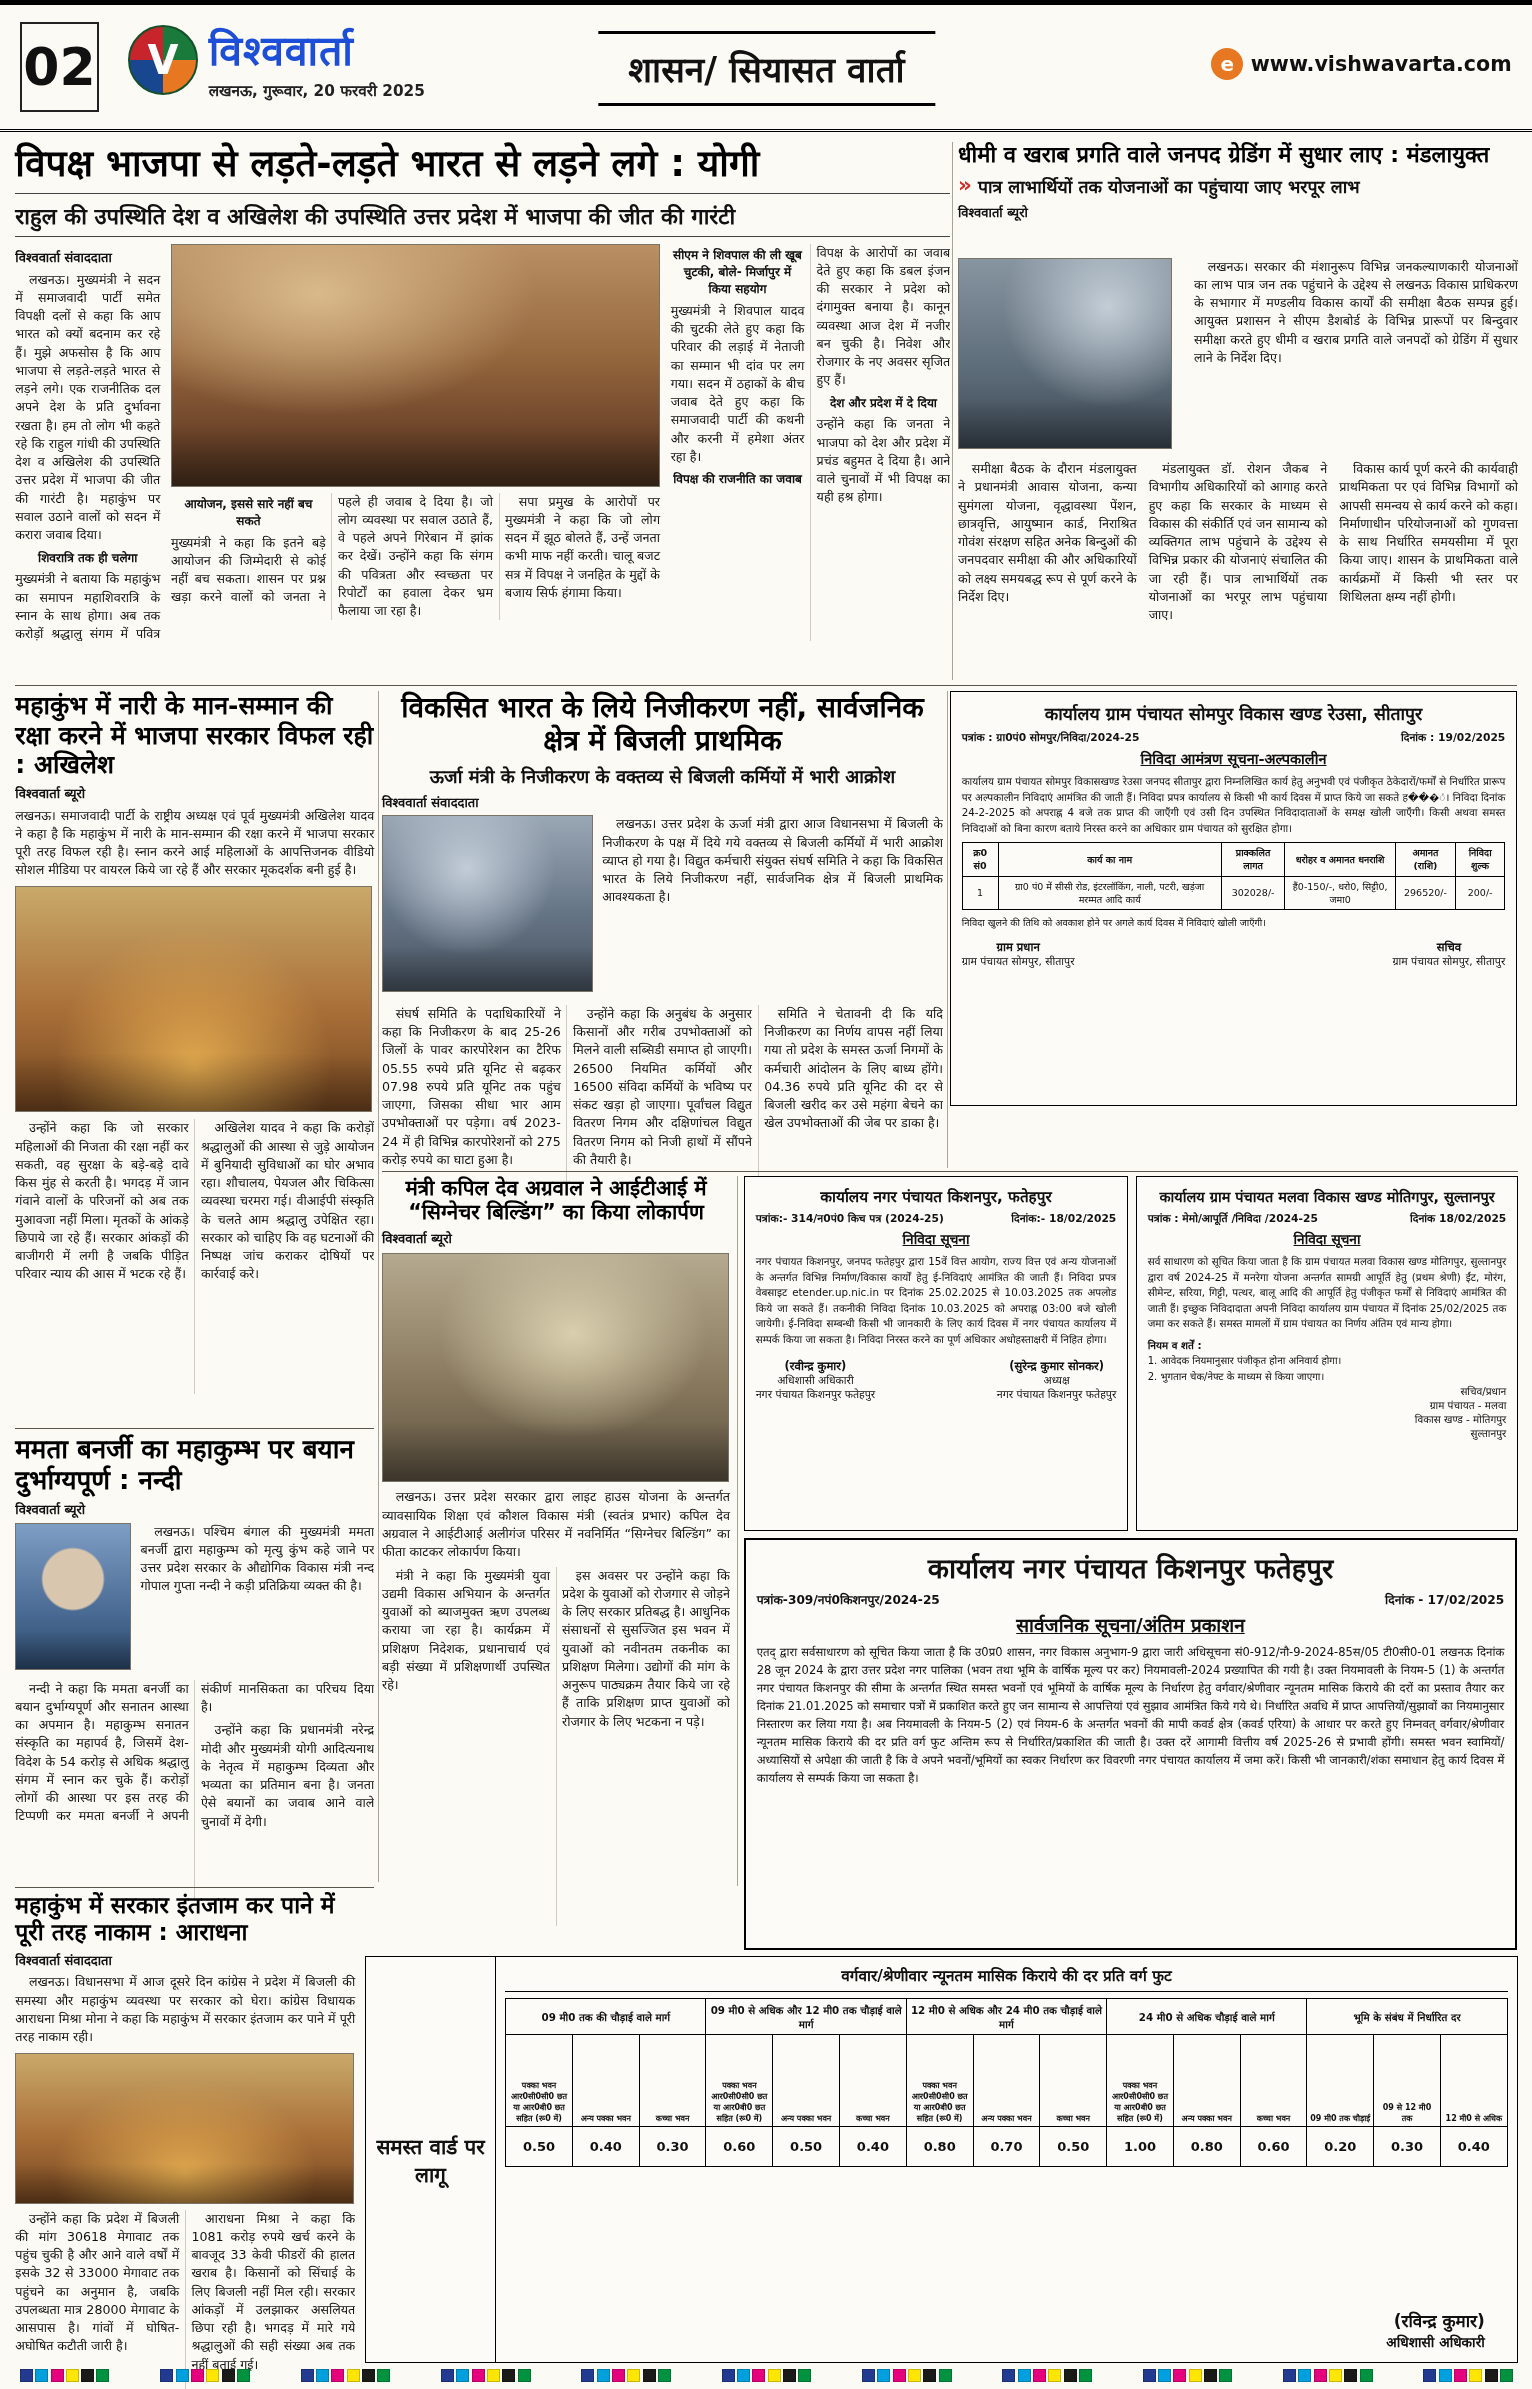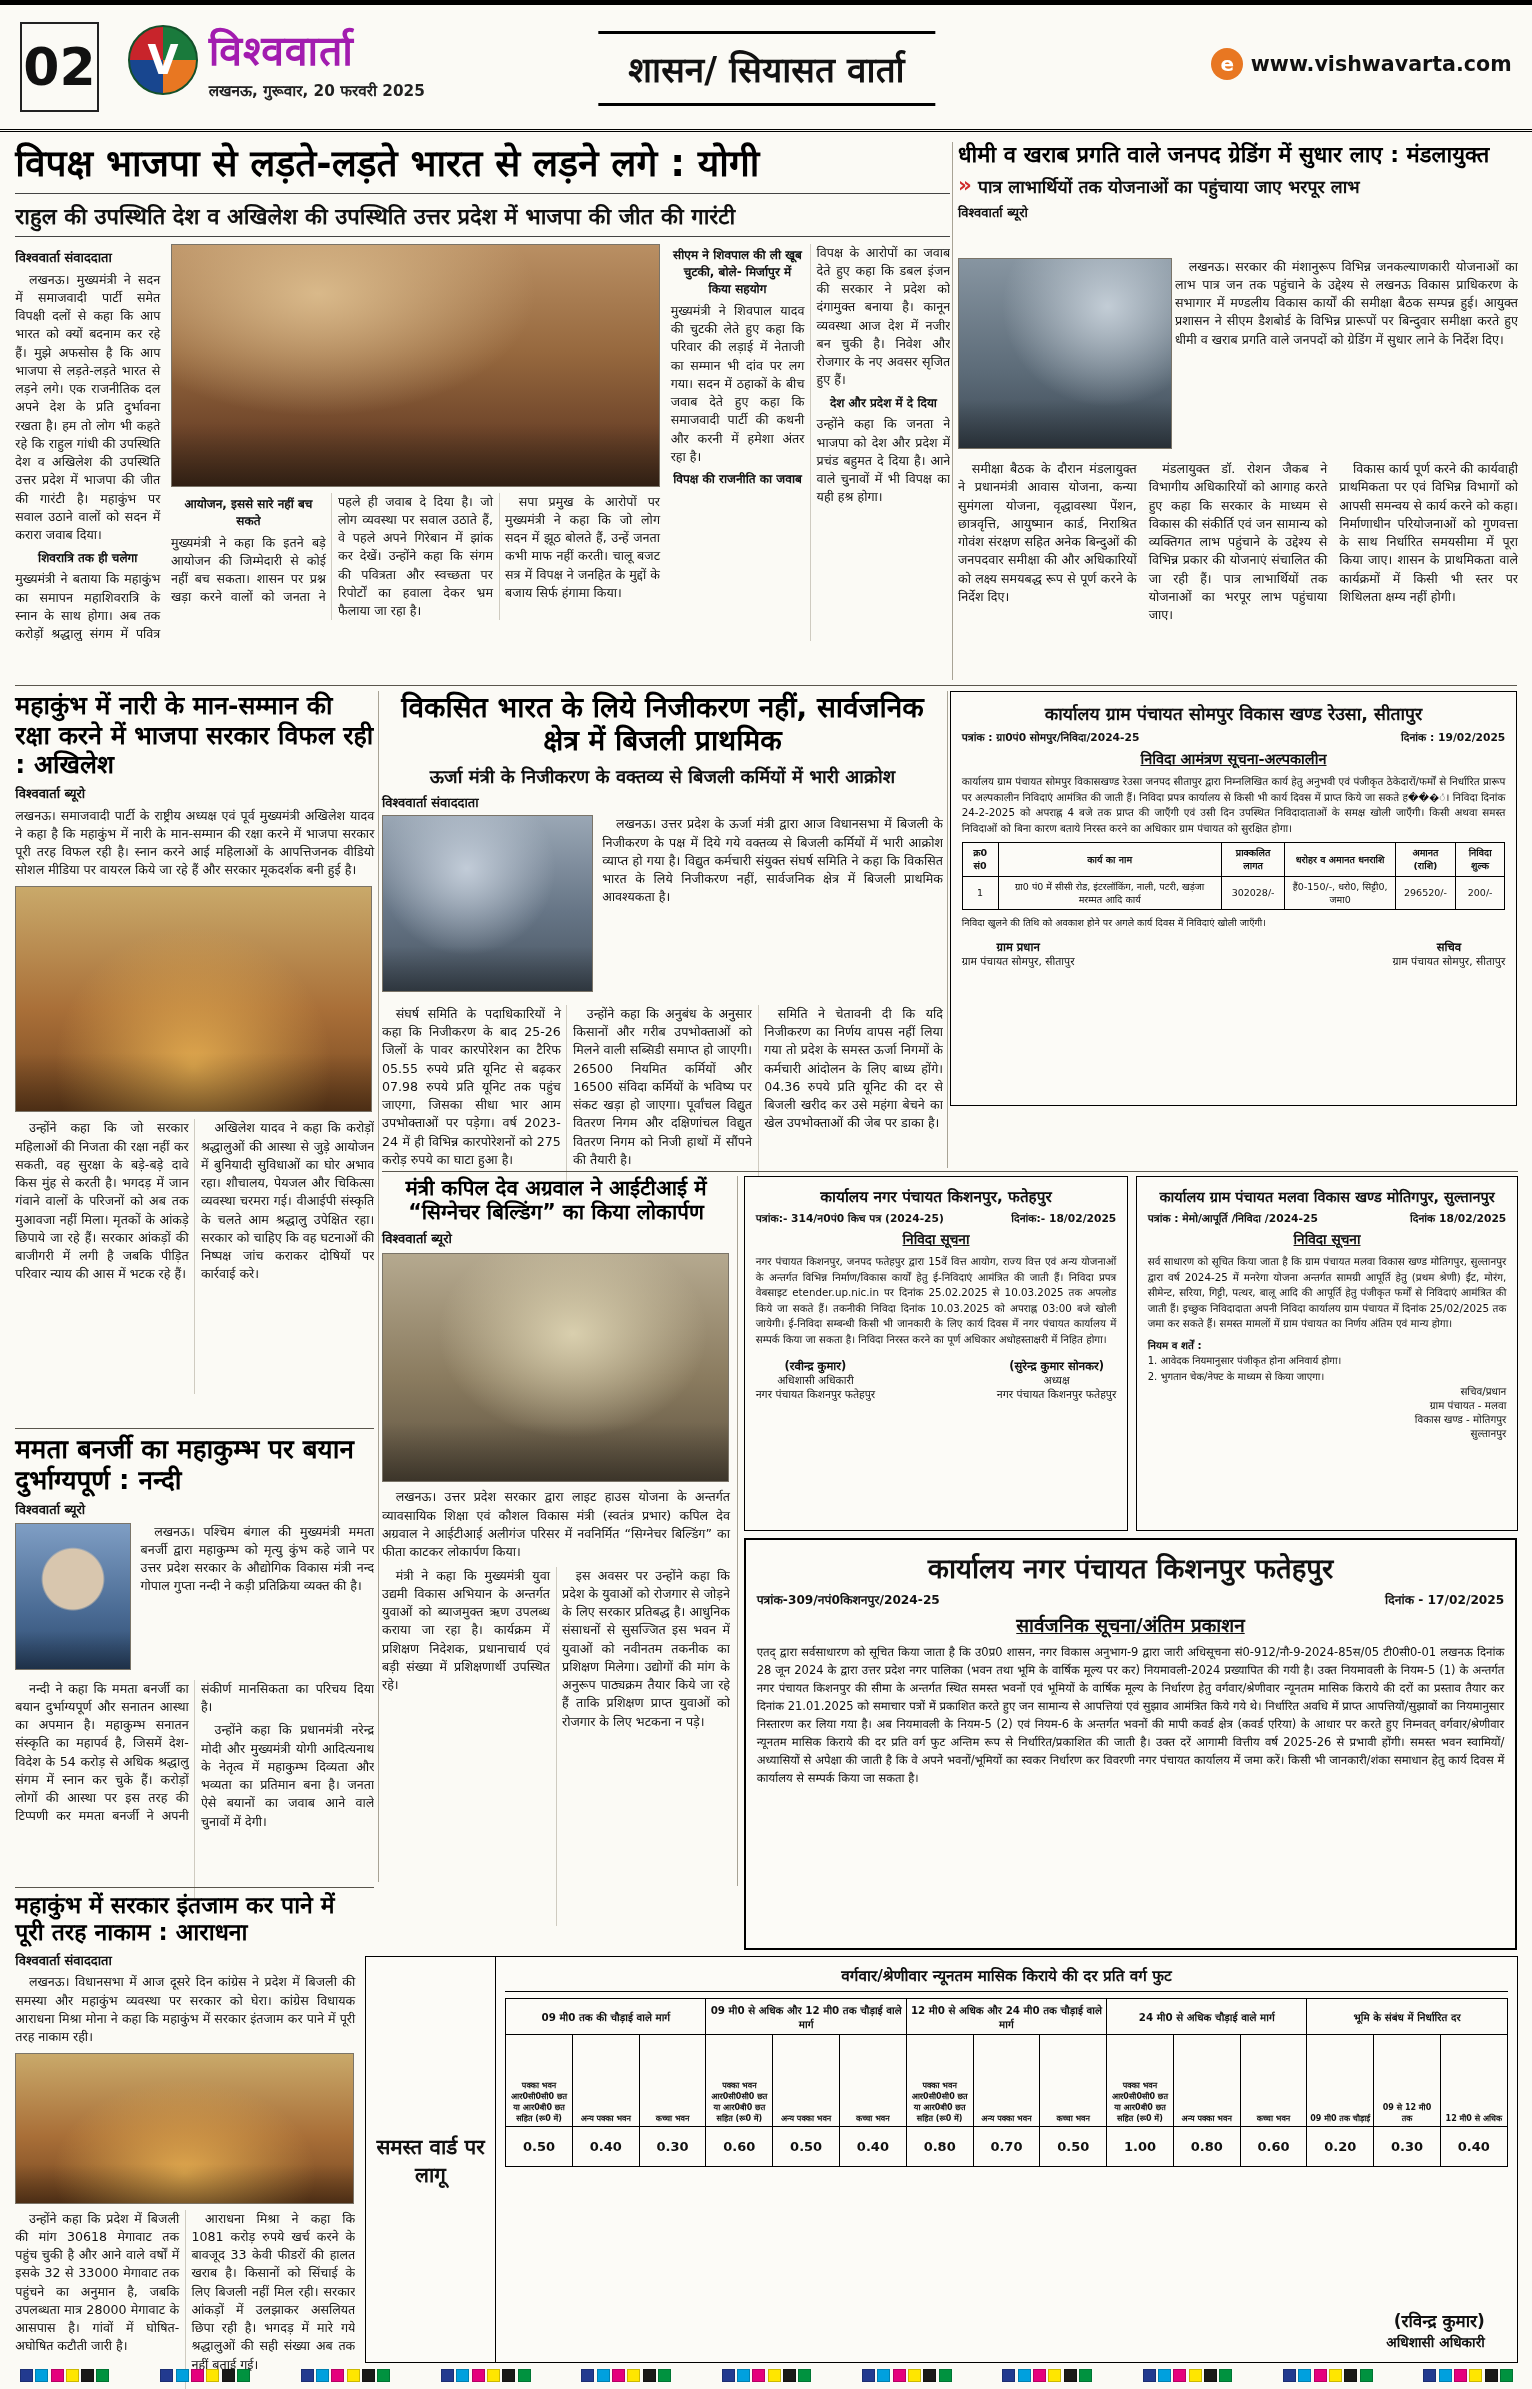--- a/index.html
+++ b/index.html
@@ -7,34 +7,34 @@
   body { font-family:"DejaVu Sans", sans-serif; color:#111; }
   .page { position:relative; width:1533px; height:2389px; margin:0 auto; background:#fbfaf5; overflow:hidden; }
   .abs { position:absolute; }
 
   
   .topbar { left:0; top:0; width:1533px; height:5.3px; background:#000; }
   .hdr { left:0; top:5.3px; width:1533px; height:127px; border-bottom:3.8px double #000; }
   .pageno-box { position:absolute; left:20px; top:17px; width:79px; height:90px; border:2.3px solid #222; display:flex; align-items:center; justify-content:center; font-size:52px; font-weight:800; }
   .masthead { position:absolute; left:128px; top:15.3px; display:flex; gap:10.7px; align-items:center; }
   .mast-logo { width:70px; height:70px; border-radius:50%; background:conic-gradient(#1a7a3c 0 25%, #e87722 25% 50%, #18468f 50% 75%, #c8242b 75% 100%); display:flex; align-items:center; justify-content:center; color:#fff; font-size:40px; font-weight:800; border:2.3px solid #14502a; }
-  .mast-name { font-size:41px; font-weight:800; color:#a21caf; letter-spacing:0.8px; }
+  .mast-name { font-size:41px; font-weight:800; color:#1d4ed8; letter-spacing:0.8px; }
   .mast-date { font-size:15.3px; font-weight:700; color:#222; margin-top:3.1px; }
   .section-box { position:absolute; left:50%; top:26px; transform:translateX(-50%); border-top:3.1px solid #000; border-bottom:3.1px solid #000; padding:10.7px 30.5px; font-size:35px; font-weight:800; white-space:nowrap; }
   .website { position:absolute; right:21.4px; top:43px; display:flex; align-items:center; gap:7.6px; font-size:20.6px; font-weight:800; }
   .e-icon { width:32px; height:32px; border-radius:50%; background:#e87722; color:#fff; display:flex; align-items:center; justify-content:center; font-size:20px; font-weight:800; }
 
   
   .headline { font-weight:800; color:#000; line-height:1.18; }
   .byline { font-weight:700; font-size:13px; margin:4.6px 0; }
   .para { font-size:12.6px; line-height:1.45; text-align:justify; text-indent:13.7px; margin:0 0 5.3px; }
   .p-head { display:block; text-align:center; font-weight:700; text-indent:0; margin:3.1px 0 3.1px; font-size:12px; }
   .p-head:empty { display:none; }
   .cols { column-gap:12.2px; column-rule:0.8px solid #cfcbc0; }
-  .lead-row { display:flex; gap:3px;margin-top:37px; }
+  .lead-row { display:flex; gap:22px;margin-top:37px; }
   .lead { flex:1; }
   .photo { border:0.8px solid #7a7468; position:relative; }
   .photo::after { content:""; position:absolute; left:0; right:0; bottom:0; height:26%; background:linear-gradient(180deg, rgba(0,0,0,0), rgba(0,0,0,.35)); }
   .ph-assembly { background:radial-gradient(ellipse at 30% 20%, #d9b98a 0%, rgba(0,0,0,0) 45%), linear-gradient(180deg,#b98f63 0%,#96683e 45%,#6e452a 78%,#49301e 100%); }
   .ph-meeting { background:radial-gradient(ellipse at 70% 25%, #c3cdd6 0%, rgba(0,0,0,0) 50%), linear-gradient(180deg,#8795a1 0%,#5c6b78 60%,#3c4853 100%); }
   .ph-crowd { background:radial-gradient(ellipse at 50% 80%, #e0a84e 0%, rgba(0,0,0,0) 55%), linear-gradient(180deg,#c9a96a 0%,#a96f38 55%,#744620 100%); }
   .ph-power { background:radial-gradient(ellipse at 40% 30%, #c2ccd8 0%, rgba(0,0,0,0) 50%), linear-gradient(180deg,#9aa7b5 0%,#667586 55%,#47535f 100%); }
   .ph-ribbon { background:radial-gradient(ellipse at 55% 35%, #d9cfae 0%, rgba(0,0,0,0) 50%), linear-gradient(180deg,#b5a98f 0%,#8a7b5f 55%,#5c5140 100%); }
   .ph-portrait { background:radial-gradient(circle at 50% 38%, #d8c6ae 0%, #d8c6ae 28%, rgba(0,0,0,0) 30%), linear-gradient(180deg,#7f9ec4 0%,#4a6b94 60%,#2e4a6e 100%); }
   .hline { background:#5a564c; height:0.8px; }

